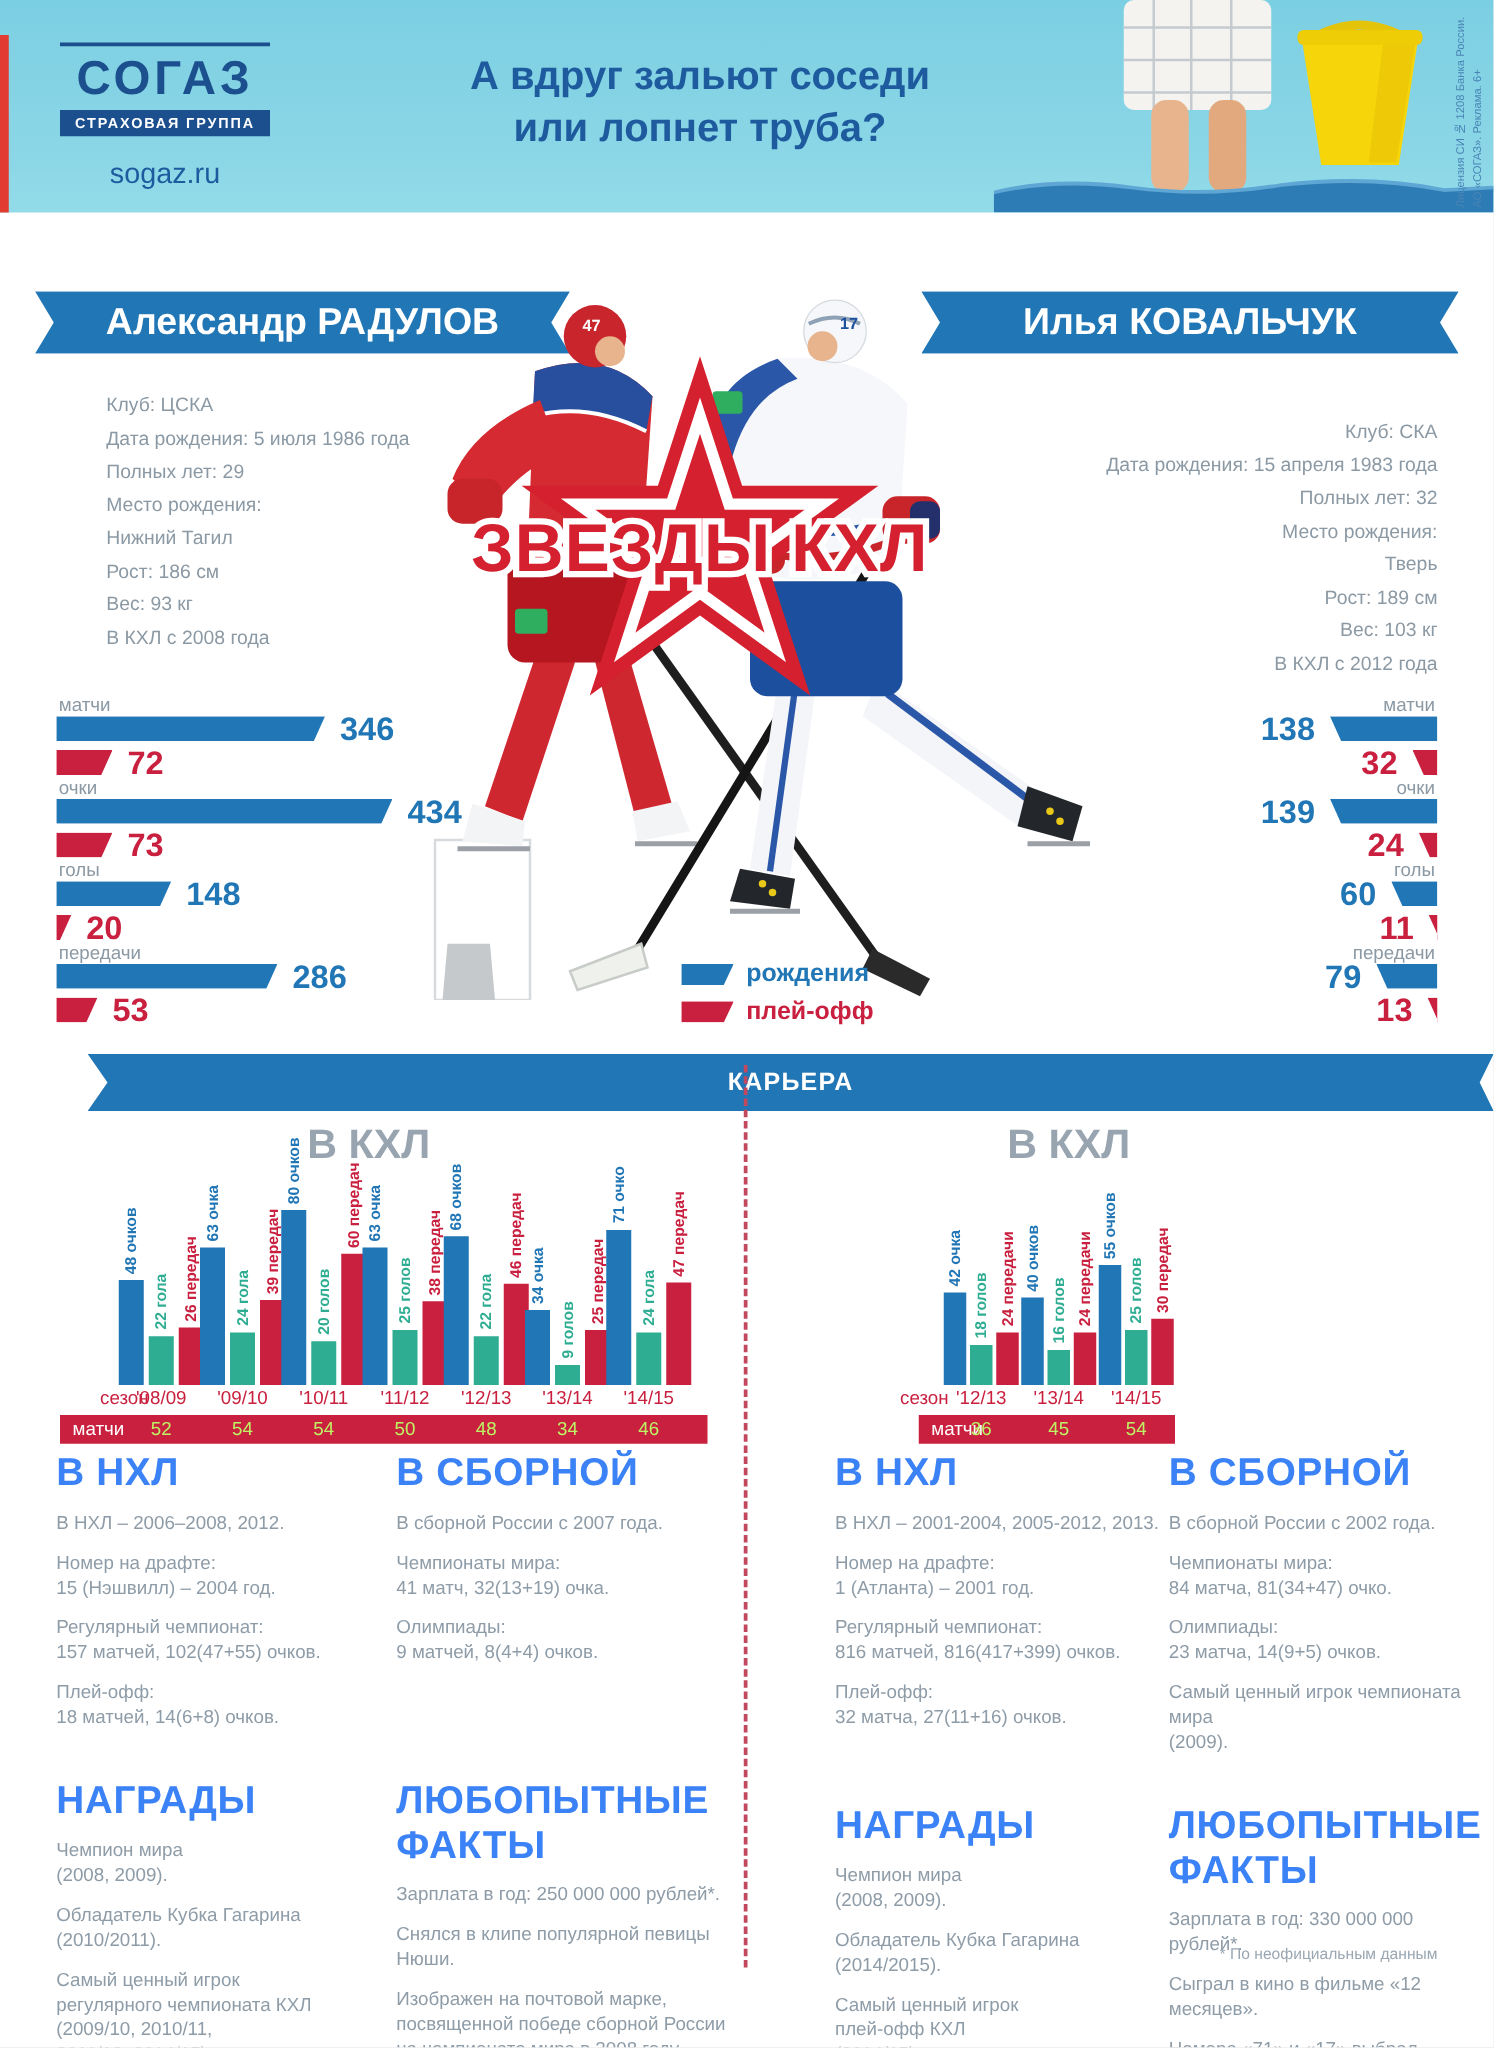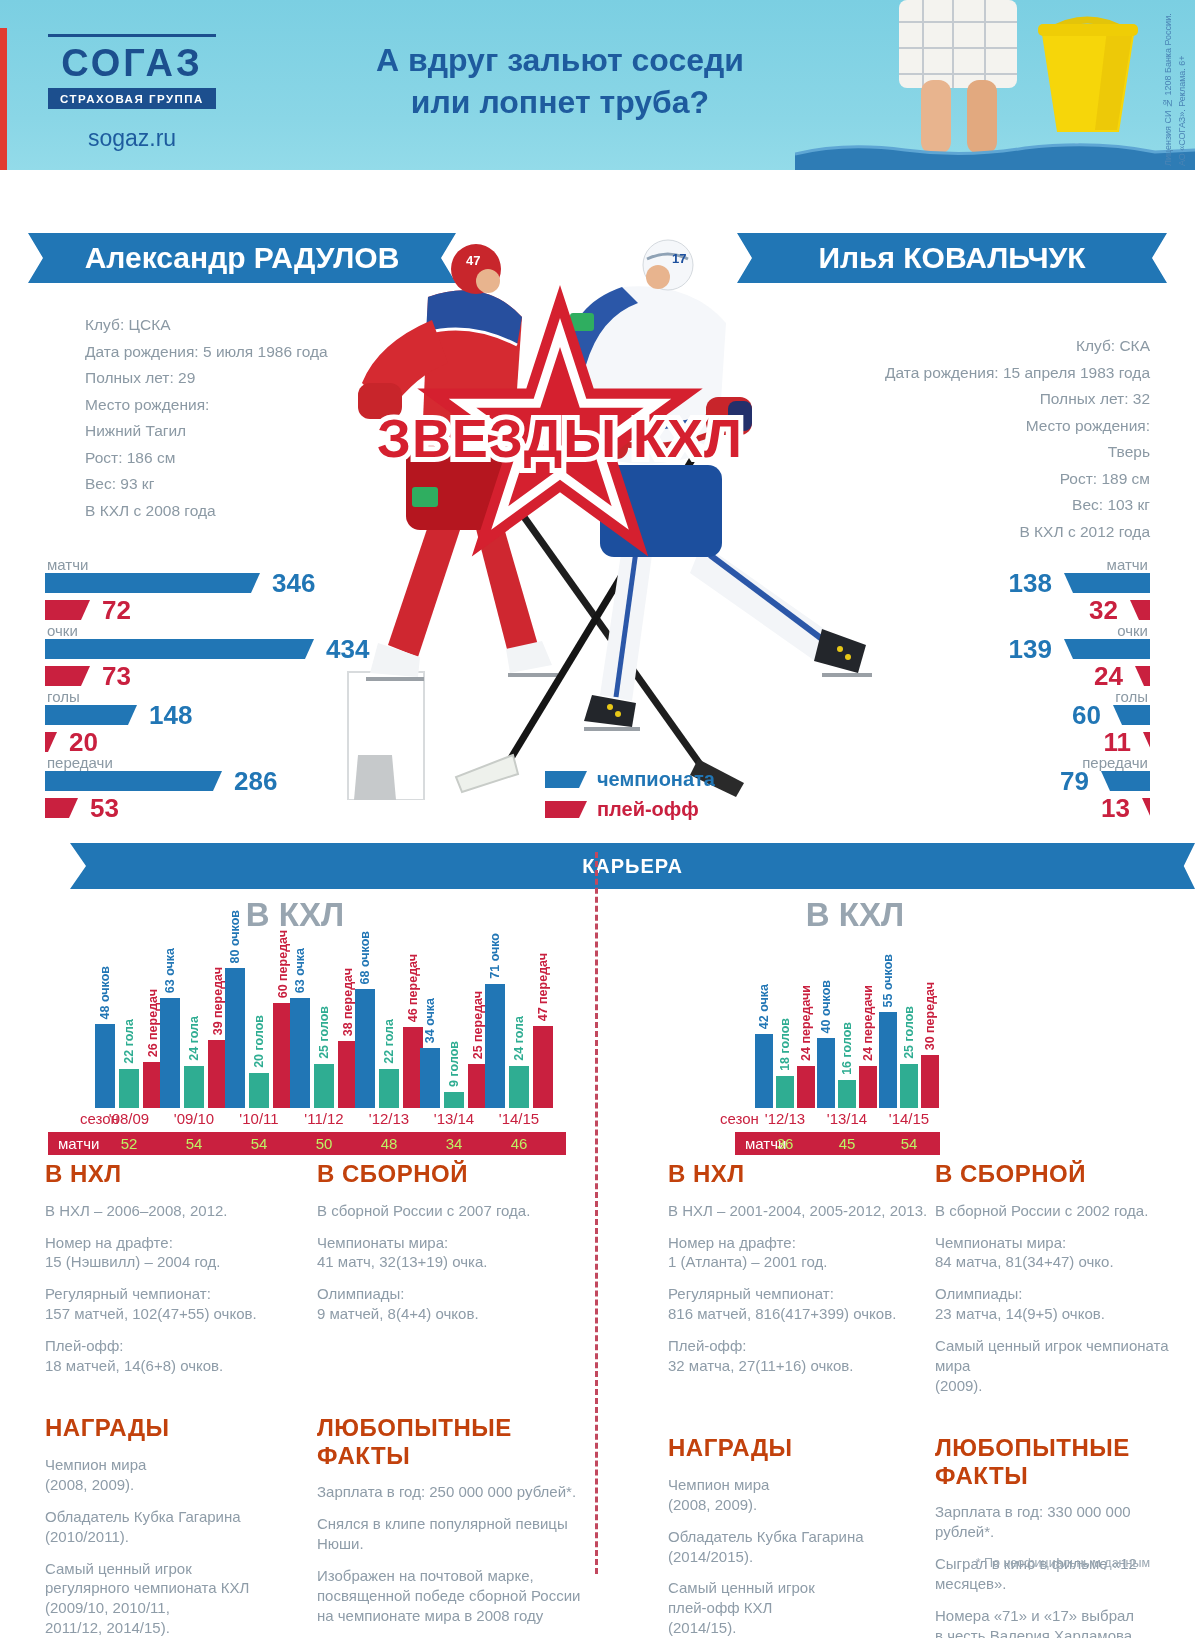--- a/index.html
+++ b/index.html
@@ -61,21 +61,21 @@
   .season-cell{position:absolute;top:170px;font-size:15px;color:#c9203f;text-align:center;}
   .season-word{position:absolute;top:170px;font-size:15px;color:#c9203f;margin-left:32px;}
   .mband{position:absolute;top:192px;height:23px;background:#c9203f;color:#fff;}
   .mband-label{position:absolute;left:10px;top:3px;font-size:15px;}
   .mnum{position:absolute;top:3px;font-size:15px;text-align:center;color:#bef264;}
   
   .divider{position:absolute;left:595px;top:852px;height:722px;border-left:3px dashed #c2485e;}
   .sections{position:absolute;display:grid;row-gap:26px;align-items:start;}
   #sections-p1{left:45px;top:1160px;width:548px;grid-template-columns:272px 1fr;}
   #sections-p2{left:668px;top:1160px;width:520px;grid-template-columns:267px 1fr;}
-  .section h3{margin:0 0 13px;font-size:24px;color:#c2410c;letter-spacing:.5px;line-height:1.15;}
+  .section h3{margin:0 0 13px;font-size:31px;color:#3b82f6;letter-spacing:.5px;line-height:1.15;}
   .section p{margin:0 0 12px;font-size:15px;line-height:1.33;color:#8e9ca8;white-space:pre-line;}
   .footnote{position:absolute;right:45px;top:1556px;font-size:12.5px;color:#9aa7b2;}
   svg text{font-family:"Liberation Sans",sans-serif;}
 </style>
 </head>
 <body>
 
 <div class="page">
 
   <div class="header">
@@ -262,21 +262,21 @@
         <div class="hbar slant-r" style="top: 17px; width: 49px; background: rgb(33, 118, 181); right: 0px;"></div>
         <div class="stat-num" style="top: 14px; color: rgb(33, 118, 181); right: 61px;">79</div>
         <div class="hbar slant-r" style="top: 44px; width: 8px; background: rgb(201, 32, 63); right: 0px;"></div>
         <div class="stat-num" style="top: 41px; color: rgb(201, 32, 63); right: 20px;">13</div>
       </div>
     </div>
 
   <div id="legend">
       <div class="legend-row">
         <span class="legend-swatch" style="background: rgb(33, 118, 181);"></span>
-        <span class="legend-label" style="color: rgb(33, 118, 181);">чемпионата</span>
+        <span class="legend-label" style="color: rgb(33, 118, 181);">рождения</span>
       </div>
       <div class="legend-row">
         <span class="legend-swatch" style="background: rgb(201, 32, 63);"></span>
         <span class="legend-label" style="color: rgb(201, 32, 63);">плей-офф</span>
       </div>
     </div>
 
   <div class="career-ribbon">КАРЬЕРА</div>
   <div class="khl-title" id="khl-title-left">В КХЛ</div>
   <div class="khl-title" id="khl-title-right">В КХЛ</div>

